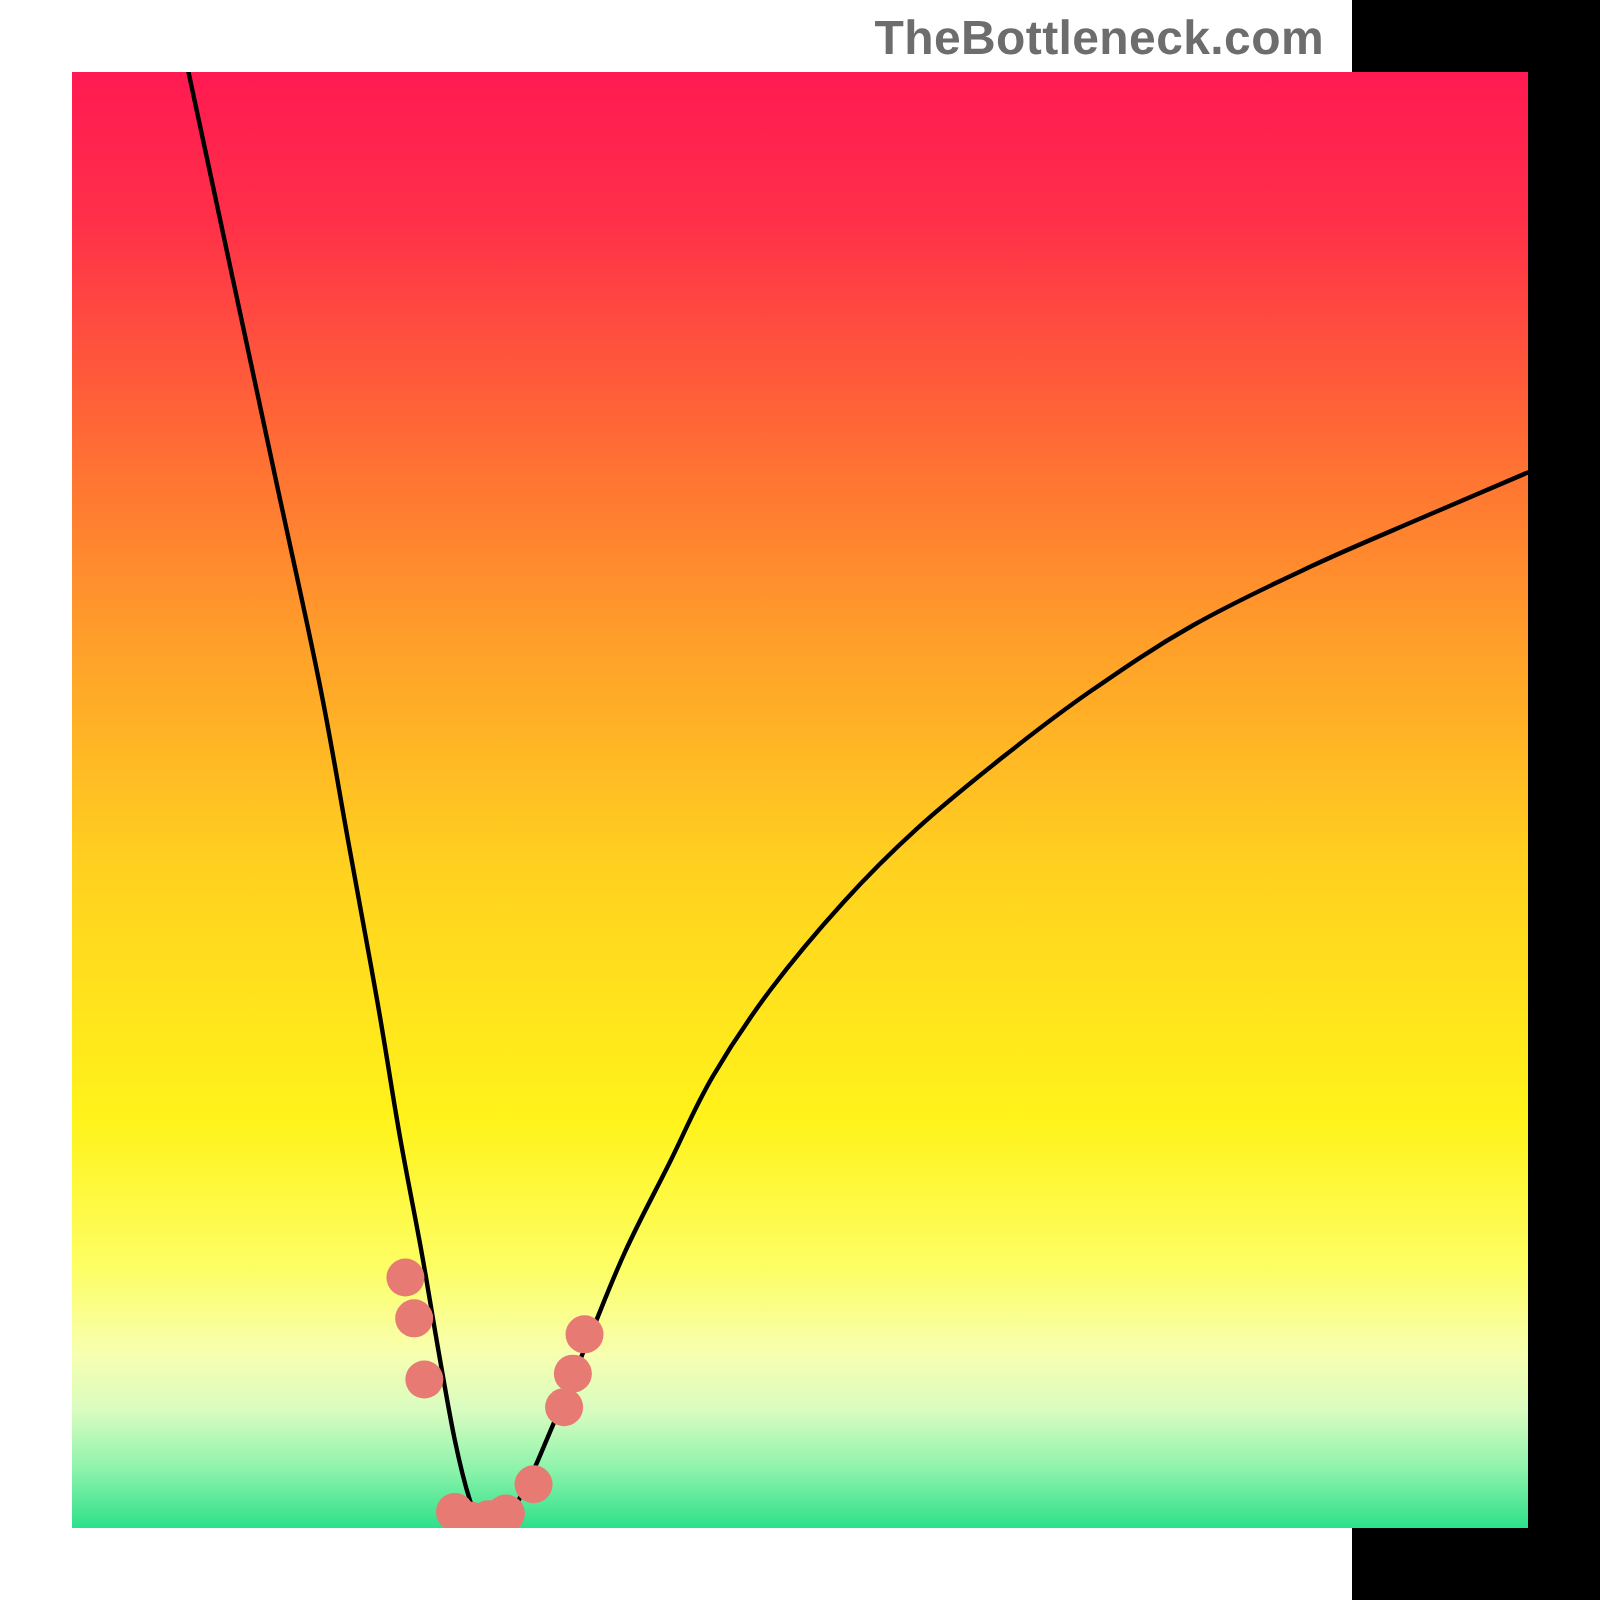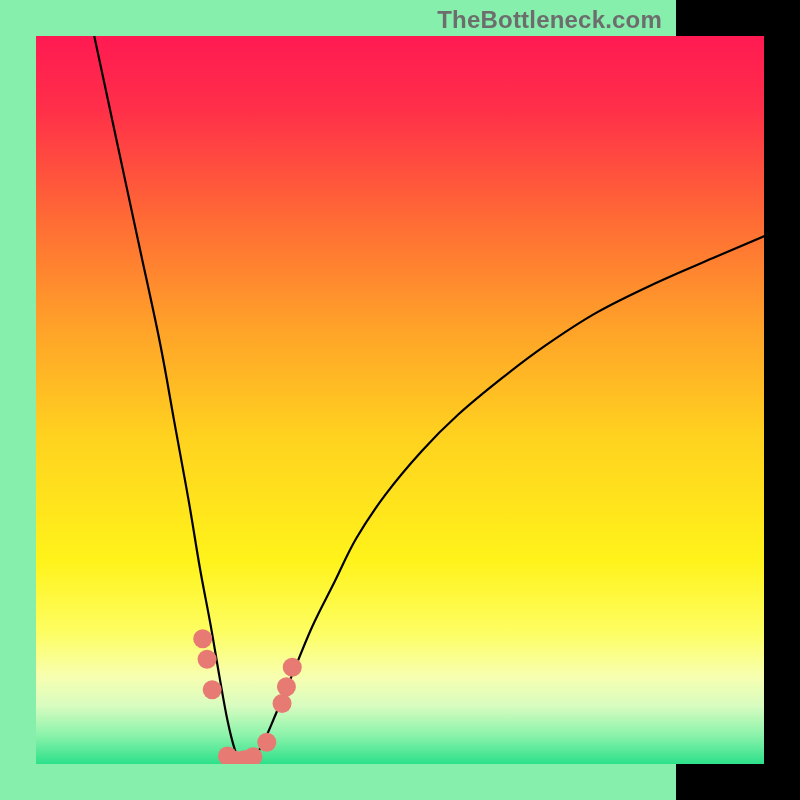--- a/index.html
+++ b/index.html
@@ -9,21 +9,21 @@
     height: 800px;
     background: #000;
     overflow: hidden;
   }
   .frame {
     position: absolute;
     left: 0;
     top: 0;
     width: 676px;
     height: 800px;
-    background: #86efac;
+    background: #ffffff;
   }
   .plot {
     position: absolute;
     left: 36px;
     top: 36px;
     width: 728px;
     height: 728px;
     overflow: hidden;
   }
   .gradient {

